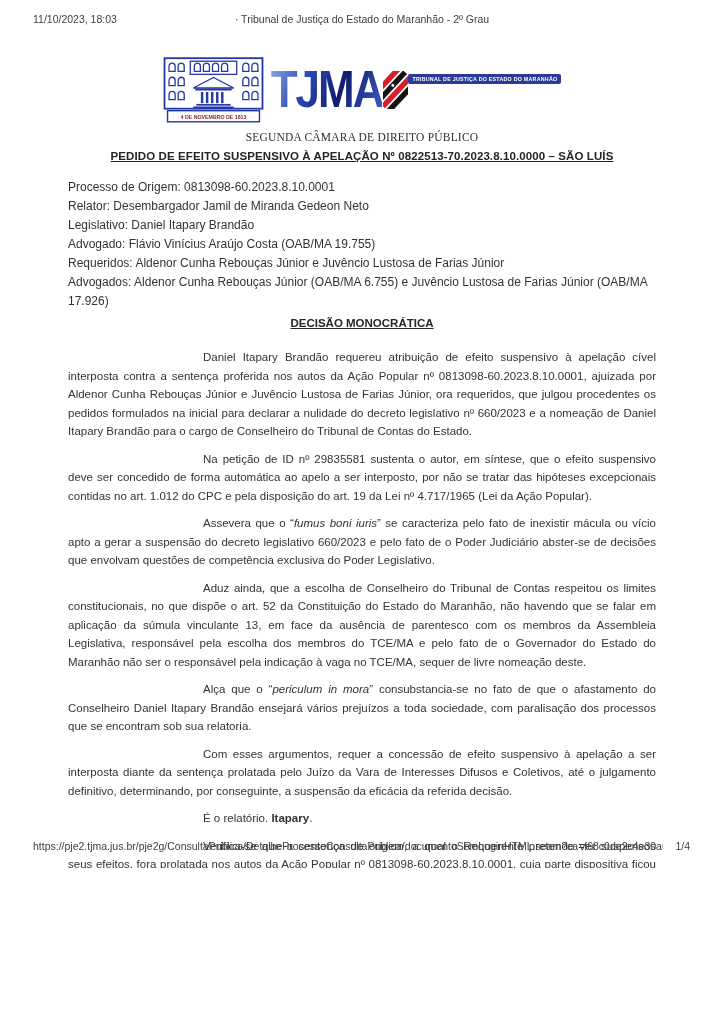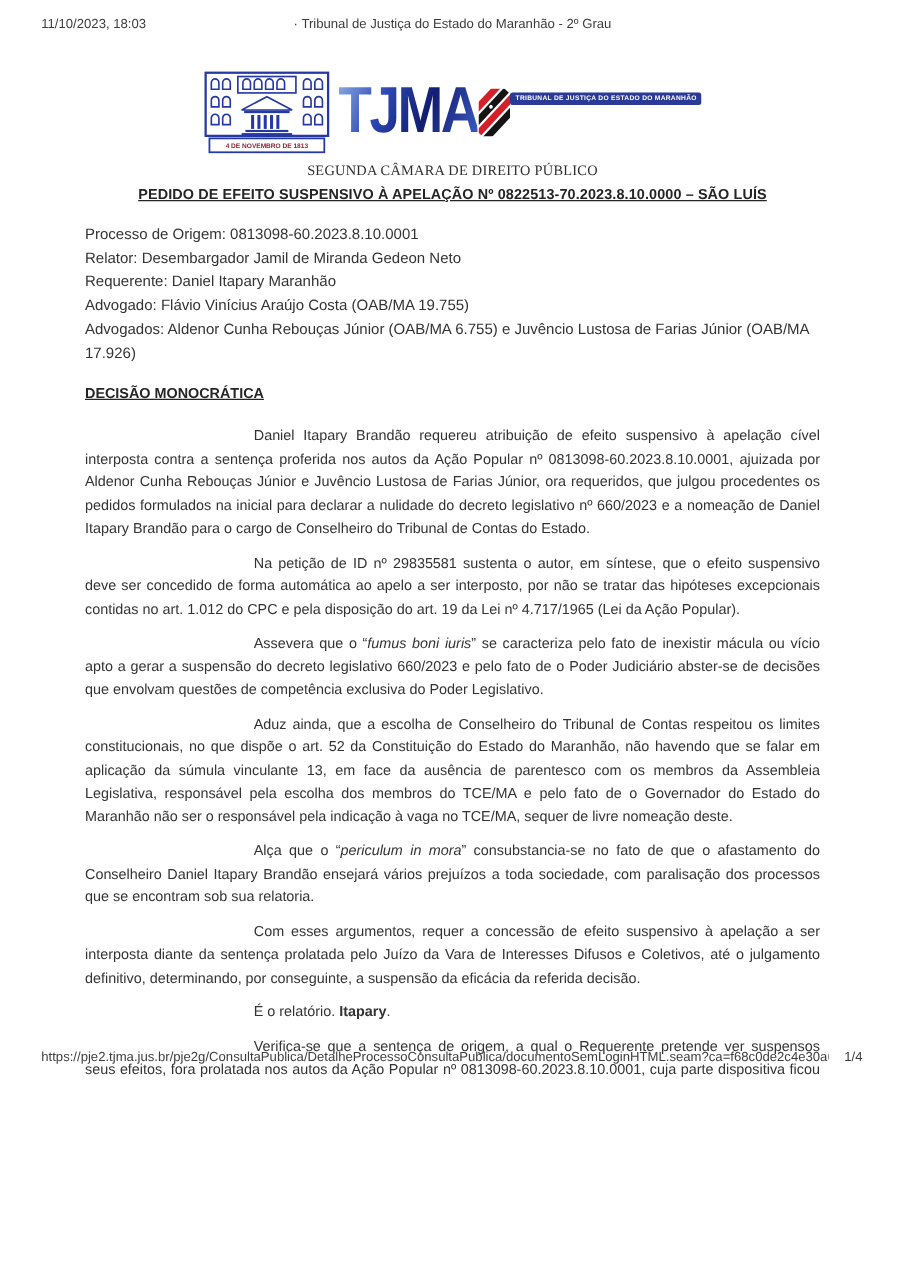--- a/index.html
+++ b/index.html
@@ -35,21 +35,21 @@
     margin-top:3px;background:#2b3a96;color:#ffffff;border-radius:2px;
     font-size:5.3px;font-weight:bold;letter-spacing:.25px;line-height:1;
     padding:2.5px 4px;white-space:nowrap;
   }
   
   .chamber{margin-top:6px;text-align:center;font-size:11.5px;letter-spacing:.2px;color:#2f2f2f;font-family:Liberation Serif, serif;}
   .case-title{margin-top:7px;text-align:center;font-size:11.5px;font-weight:bold;
     text-decoration:underline;letter-spacing:.1px;color:#252525;}
   .parties{margin-top:16px;font-size:12px;line-height:19px;color:#333333;}
   .party-line{white-space:normal;}
-  .decision-heading{margin-top:17px;text-align:left;font-size:11.5px;font-weight:bold;
+  .decision-heading{margin-top:6px;text-align:center;font-size:11.5px;font-weight:bold;
     text-decoration:underline;color:#252525;}
   
   .body-text{margin-top:19px;font-size:11.5px;line-height:18.5px;color:#333333;}
   .para{margin:0 0 9px 0;text-indent:135px;text-align:justify;}
   .para:last-child{margin-bottom:0;}
   .para.quote{text-indent:0;margin-left:150px;text-align:left;}
   .para em{font-style:italic;text-align:right;}
   .para b{font-weight:bold;}
 </style>
 </head>
@@ -123,22 +123,23 @@
       </div>
     </div>
 
     <div class="chamber">SEGUNDA CÂMARA DE DIREITO PÚBLICO</div>
 
     <div class="case-title">PEDIDO DE EFEITO SUSPENSIVO À APELAÇÃO Nº 0822513-70.2023.8.10.0000 – SÃO LUÍS</div>
 
     <div class="parties">
         <div class="party-line">Processo de Origem: 0813098-60.2023.8.10.0001</div>
         <div class="party-line">Relator: Desembargador Jamil de Miranda Gedeon Neto</div>
-        <div class="party-line">Requerente: Daniel Itapary Maranhão</div>
+        <div class="party-line">Legislativo: Daniel Itapary Brandão</div>
         <div class="party-line">Advogado: Flávio Vinícius Araújo Costa (OAB/MA 19.755)</div>
+        <div class="party-line">Requeridos: Aldenor Cunha Rebouças Júnior e Juvêncio Lustosa de Farias Júnior</div>
         <div class="party-line">Advogados: Aldenor Cunha Rebouças Júnior (OAB/MA 6.755) e Juvêncio Lustosa de Farias Júnior (OAB/MA 17.926)</div>
       </div>
 
     <div class="decision-heading">DECISÃO MONOCRÁTICA</div>
 
     <div class="body-text">
         <p class="para"><span>Daniel Itapary Brandão requereu atribuição de efeito suspensivo à apelação cível interposta contra a sentença proferida nos autos da Ação Popular nº 0813098-60.2023.8.10.0001, ajuizada por Aldenor Cunha Rebouças Júnior e Juvêncio Lustosa de Farias Júnior, ora requeridos, que julgou procedentes os pedidos formulados na inicial para declarar a nulidade do decreto legislativo nº 660/2023 e a nomeação de Daniel Itapary Brandão para o cargo de Conselheiro do Tribunal de Contas do Estado.</span></p>
         <p class="para"><span>Na petição de ID nº 29835581 sustenta o autor, em síntese, que o efeito suspensivo deve ser concedido de forma automática ao apelo a ser interposto, por não se tratar das hipóteses excepcionais contidas no art. 1.012 do CPC e pela disposição do art. 19 da Lei nº 4.717/1965 (Lei da Ação Popular).</span></p>
         <p class="para"><span>Assevera que o “</span><em>fumus boni iuris</em><span>” se caracteriza pelo fato de inexistir mácula ou vício apto a gerar a suspensão do decreto legislativo 660/2023 e pelo fato de o Poder Judiciário abster-se de decisões que envolvam questões de competência exclusiva do Poder Legislativo.</span></p>
         <p class="para"><span>Aduz ainda, que a escolha de Conselheiro do Tribunal de Contas respeitou os limites constitucionais, no que dispõe o art. 52 da Constituição do Estado do Maranhão, não havendo que se falar em aplicação da súmula vinculante 13, em face da ausência de parentesco com os membros da Assembleia Legislativa, responsável pela escolha dos membros do TCE/MA e pelo fato de o Governador do Estado do Maranhão não ser o responsável pela indicação à vaga no TCE/MA, sequer de livre nomeação deste.</span></p>

